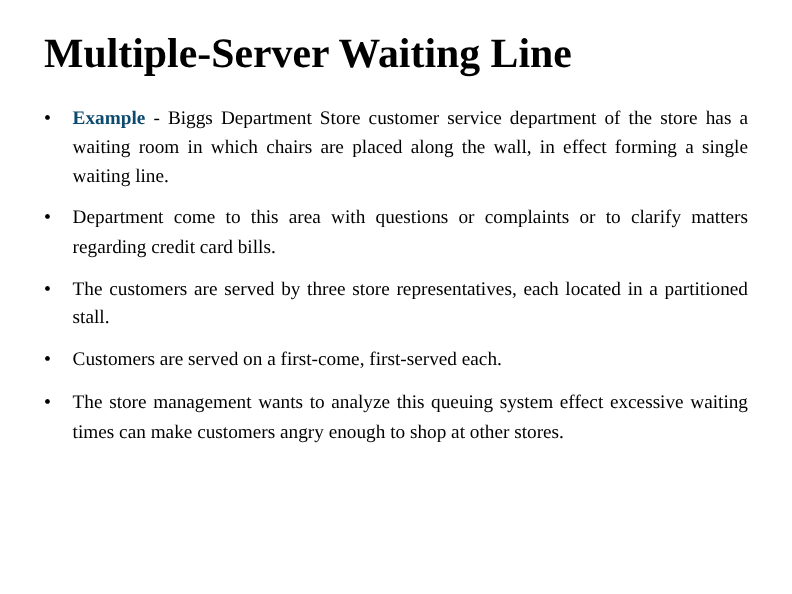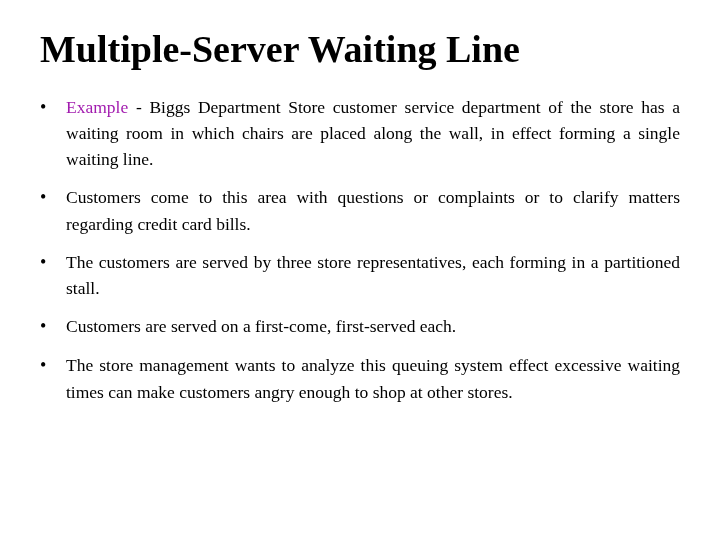--- a/index.html
+++ b/index.html
@@ -55,22 +55,22 @@
       margin-right: 4px;
       font-size: 18px;
       line-height: 1.5;
     }
 
     .bullet-list li .text {
       flex: 1;
     }
 
     .highlight {
-      font-weight: normal;
-      color: #a21caf;
+      font-weight: bold;
+      color: #0c4a6e;
       text-decoration: none;
     }
 
     
     .bullet-list li .text {
       text-align: justify;
     }
   </style>
 </head>
 <body>
@@ -78,25 +78,25 @@
 <div class="container">
   <h1 class="title">Multiple-Server Waiting Line</h1>
 
   <ul class="bullet-list">
   <li>
         <span class="bullet">•</span>
         <span class="text"><strong class="highlight">Example</strong> -  Biggs  Department  Store  customer  service department  of  the  store  has  a  waiting  room  in  which chairs are placed along the wall, in effect forming a single waiting line.</span>
       </li>
       <li>
         <span class="bullet">•</span>
-        <span class="text">Customers come to this area with questions or complaints or to clarify matters regarding credit card bills.</span>
+        <span class="text">Department come to this area with questions or complaints or to clarify matters regarding credit card bills.</span>
       </li>
       <li>
         <span class="bullet">•</span>
-        <span class="text">The customers are served by three store representatives, each forming in a partitioned stall.</span>
+        <span class="text">The customers are served by three store representatives, each located in a partitioned stall.</span>
       </li>
       <li>
         <span class="bullet">•</span>
         <span class="text">Customers are served on a first-come, first-served each.</span>
       </li>
       <li>
         <span class="bullet">•</span>
         <span class="text">The  store  management  wants  to  analyze  this  queuing system  effect  excessive  waiting  times  can  make customers angry enough to shop at other stores.</span>
       </li>
     </ul>

